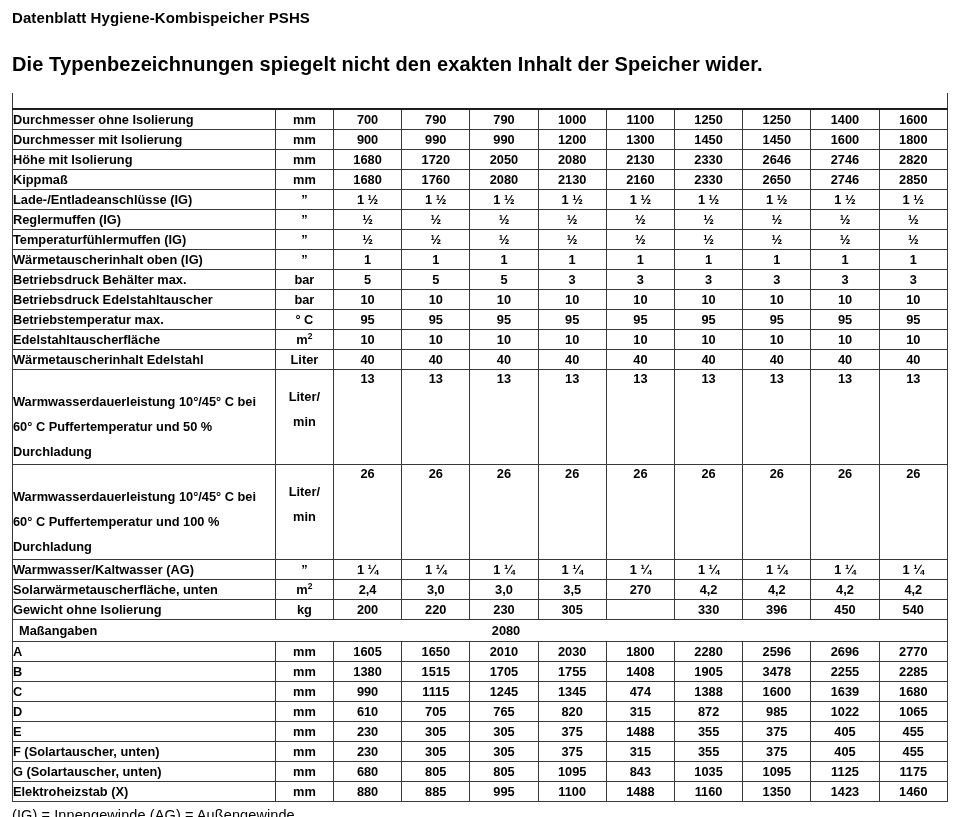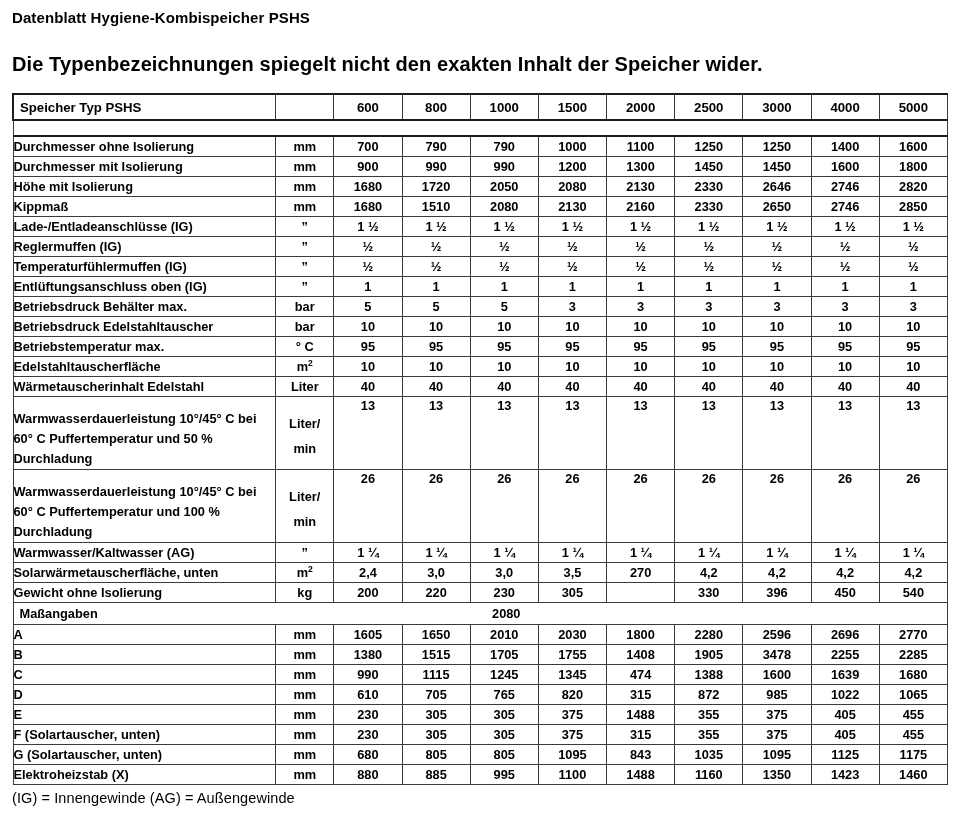--- a/index.html
+++ b/index.html
@@ -91,22 +91,22 @@
     border-left: 1px solid #3a3a3a;
     border-right: 1px solid #3a3a3a;
     border-top: none;
     border-bottom: 2px solid #1d1d1d;
   }
 
   
   tr.tall td { height: 58px; vertical-align: top; }
   tr.tall td.label {
     white-space: normal;
-    line-height: 20px;
-    padding-top: 12px;
+    line-height: 25px;
+    padding-top: 19px;
     padding-right: 4px;
   }
   tr.tall td.unit {
     line-height: 25px;
     padding-top: 14px;
     white-space: normal;
   }
   tr.tall td.val {
     vertical-align: top;
     padding-top: 1px;
@@ -161,33 +161,20 @@
         <col class="col-data">
         <col class="col-data">
       <col class="col-data">
         <col class="col-data">
         <col class="col-data">
       <col class="col-data">
         <col class="col-data">
         <col class="col-data">
     </colgroup>
     <tbody id="table-body">
-        <tr class="head">
-          <td class="hdr-label col-sep-left">Speicher Typ PSHS</td>
-          <td class="hdr-num"></td>
-          <td class="hdr-num">600</td>
-          <td class="hdr-num">800</td>
-          <td class="hdr-num">1000</td>
-          <td class="hdr-num">1500</td>
-          <td class="hdr-num">2000</td>
-          <td class="hdr-num">2500</td>
-          <td class="hdr-num">3000</td>
-          <td class="hdr-num">4000</td>
-          <td class="hdr-num">5000</td>
-        </tr>
         <tr class="spacer">
           <td colspan="11"></td>
         </tr>
         <tr>
           <td class="label">Durchmesser ohne Isolierung</td>
           <td class="unit">mm</td>
           <td class="val">700</td>
           <td class="val">790</td>
           <td class="val">790</td>
           <td class="val">1000</td>
@@ -220,21 +207,21 @@
           <td class="val">2130</td>
           <td class="val">2330</td>
           <td class="val">2646</td>
           <td class="val">2746</td>
           <td class="val">2820</td>
         </tr>
         <tr>
           <td class="label">Kippmaß</td>
           <td class="unit">mm</td>
           <td class="val">1680</td>
-          <td class="val">1510</td>
+          <td class="val">1760</td>
           <td class="val">2080</td>
           <td class="val">2130</td>
           <td class="val">2160</td>
           <td class="val">2330</td>
           <td class="val">2650</td>
           <td class="val">2746</td>
           <td class="val">2850</td>
         </tr>
         <tr>
           <td class="label">Lade-/Entladeanschlüsse (IG)</td>
@@ -269,21 +256,21 @@
           <td class="val">½</td>
           <td class="val">½</td>
           <td class="val">½</td>
           <td class="val">½</td>
           <td class="val">½</td>
           <td class="val">½</td>
           <td class="val">½</td>
           <td class="val">½</td>
         </tr>
         <tr>
-          <td class="label">Entlüftungsanschluss oben (IG)</td>
+          <td class="label">Wärmetauscherinhalt oben (IG)</td>
           <td class="unit">”</td>
           <td class="val">1</td>
           <td class="val">1</td>
           <td class="val">1</td>
           <td class="val">1</td>
           <td class="val">1</td>
           <td class="val">1</td>
           <td class="val">1</td>
           <td class="val">1</td>
           <td class="val">1</td>

